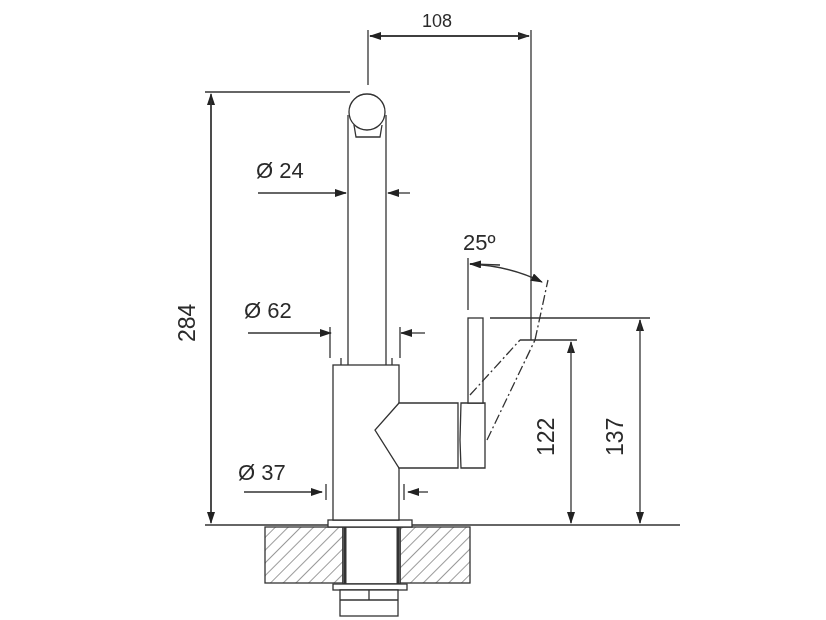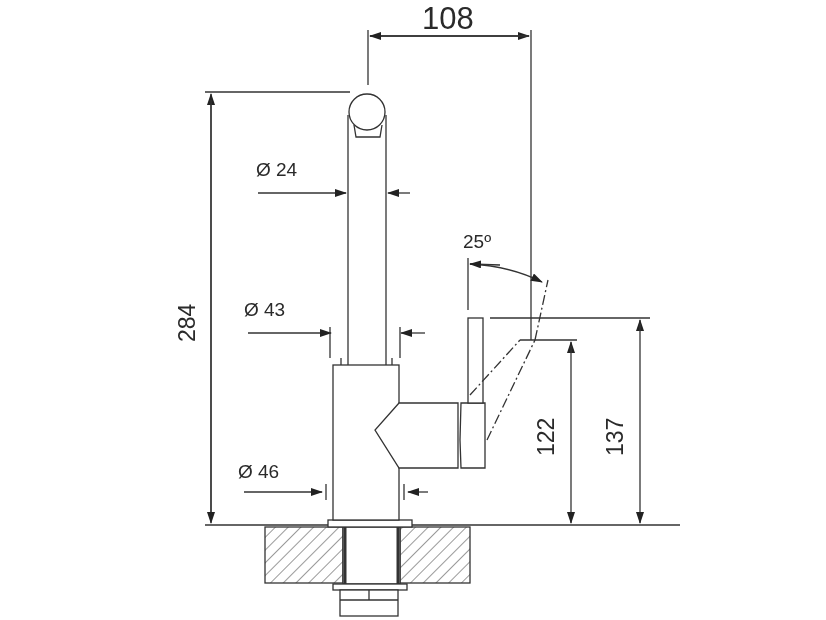--- a/index.html
+++ b/index.html
@@ -1,18 +1,18 @@
 <!DOCTYPE html>
 <html><head>
 <meta charset="utf-8">
 <style>
   html, body { margin:0; padding:0; background:#ffffff; }
   body { width:826px; height:620px; overflow:hidden; position:relative; font-family:"Liberation Sans", sans-serif; }
   svg { position:absolute; left:0; top:0; }
-  .lbl { position:absolute; color:#2a2a2a; font-size:19px; line-height:1; white-space:nowrap; }
+  .lbl { position:absolute; color:#2a2a2a; font-size:22px; line-height:1; white-space:nowrap; }
   .vert { transform-origin:left top; transform:rotate(-90deg); }
 </style>
 </head>
 <body>
 
 <div>
 <svg width="826" height="620" viewBox="0 0 826 620">
   <defs>
     <pattern id="hatch" patternUnits="userSpaceOnUse" width="9" height="9" patternTransform="rotate(45)">
       <line x1="0" y1="0" x2="0" y2="9" stroke="#555" stroke-width="1.2"></line>
@@ -79,20 +79,20 @@
     <path d="M470,264 Q510,266 542,282" marker-end="url(#arr)"></path>
     <line x1="500" y1="265" x2="470" y2="264" marker-end="url(#arr)"></line>
     <line x1="571" y1="350" x2="571" y2="342" marker-end="url(#arr)"></line>
     <line x1="571" y1="346" x2="571" y2="523" marker-end="url(#arr)"></line>
     <line x1="640" y1="330" x2="640" y2="320" marker-end="url(#arr)"></line>
     <line x1="640" y1="324" x2="640" y2="523" marker-end="url(#arr)"></line>
   </g>
 </svg>
 </div>
 
-<div class="lbl" style="left:422px;top:3px;font-size:31px">108</div>
+<div class="lbl" style="left:422px;top:12px;font-size:18px">108</div>
 <div class="lbl vert" style="left:176px;top:342px;font-size:23px">284</div>
 <div class="lbl" style="left:256px;top:160px">Ø 24</div>
-<div class="lbl" style="left:244px;top:300px">Ø 43</div>
-<div class="lbl" style="left:238px;top:462px">Ø 46</div>
+<div class="lbl" style="left:244px;top:300px">Ø 62</div>
+<div class="lbl" style="left:238px;top:462px">Ø 37</div>
 <div class="lbl" style="left:463px;top:232px">25º</div>
 <div class="lbl vert" style="left:535px;top:456px;font-size:23px">122</div>
 <div class="lbl vert" style="left:604px;top:456px;font-size:23px">137</div>
 
 </body></html>

